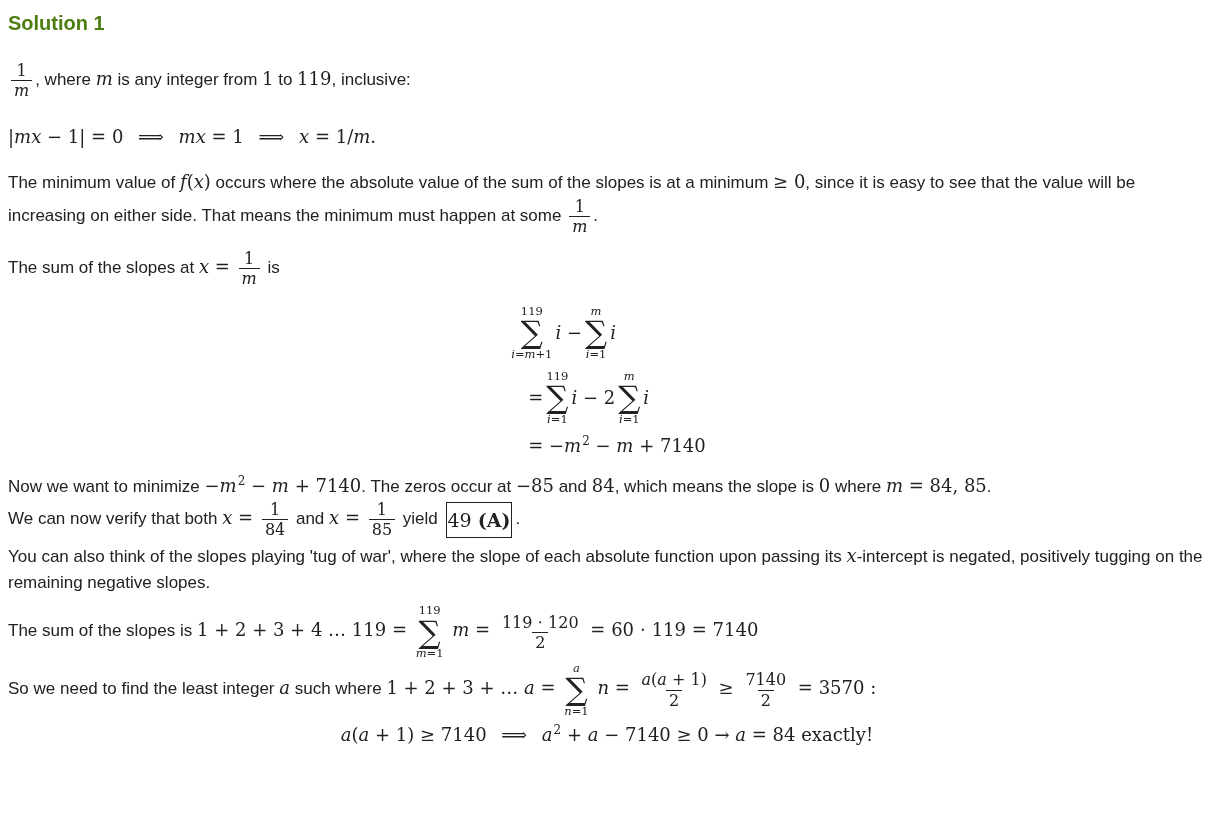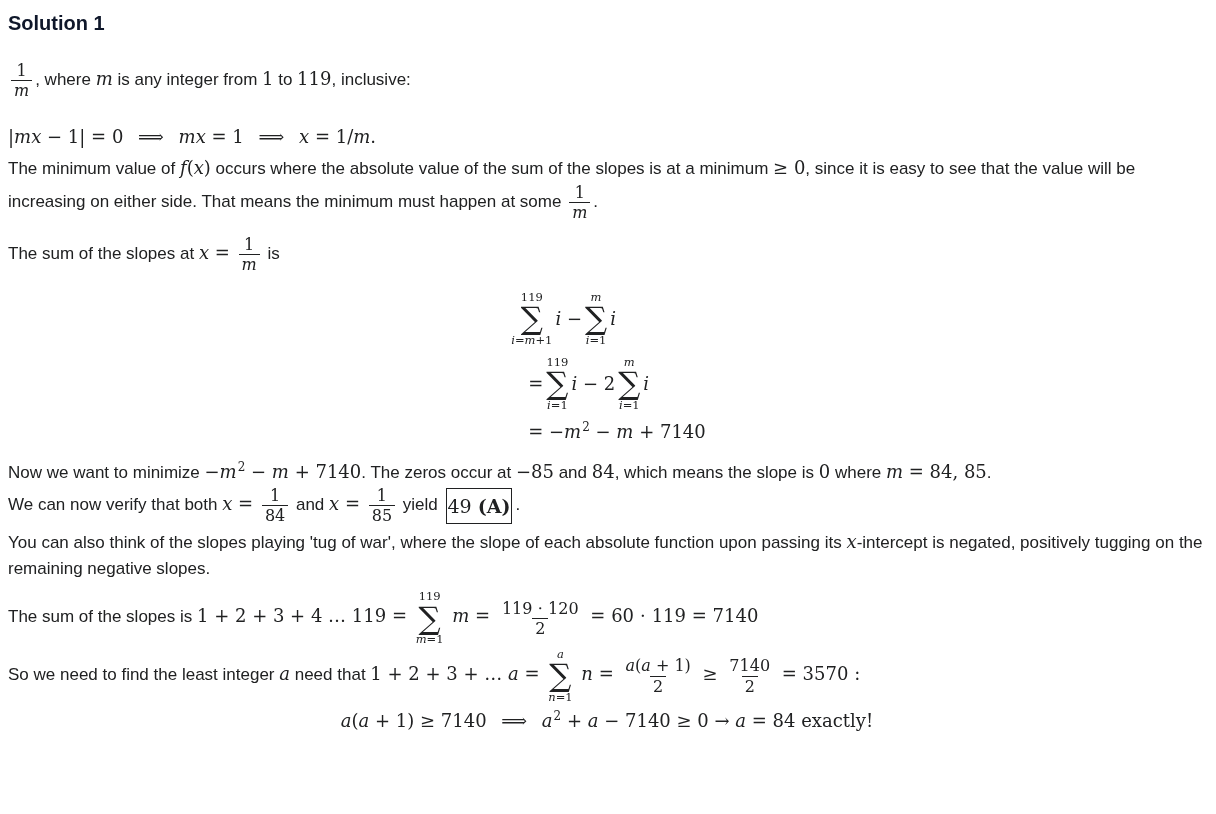--- a/index.html
+++ b/index.html
@@ -5,27 +5,27 @@
   * { box-sizing: border-box; }
   html,body { margin:0; padding:0; background:#ffffff; }
   body {
     width:1216px; height:814px; overflow:hidden;
     font-family:"Liberation Sans", sans-serif;
     font-size:17px; color:#202122;
     padding:8px 10px 8px 8px;
   }
   h1.sol-heading {
     font-family:"Liberation Sans", sans-serif;
-    font-size:20px; font-weight:bold; color:#0f172a;
+    font-size:20px; font-weight:bold; color:#4d7c0f;
     margin:3px 0 0 0; line-height:1.2;
   }
   p.para { margin:0; line-height:1.5; }
   #p1  { margin-top:25px; }
   #p1m { margin-top:22px; }
-  #p2  { margin-top:3px; line-height:1.55; }
+  #p2  { margin-top:17px; line-height:1.55; }
   #p3  { margin-top:10px; }
   #display1 { width:fit-content; margin:16px auto 0; }
   #p4  { margin-top:16px; }
   #p5  { margin-top:0; }
   #p6  { margin-top:1px; line-height:1.55; }
   #p7  { margin-top:8px; }
   #p8  { margin-top:2px; }
   #display2 { width:fit-content; margin:6px auto 0; }
 
   
@@ -130,21 +130,21 @@
 
 <p class="para nowrap" id="p7"><span>The sum of the slopes is </span><span class="math"><span class="tk-up">1 + 2 + 3 + 4 … 119 = </span></span><span class="sum math">
       <span class="lim"><span class="tk-up">119</span></span>
       <span class="sigma">∑</span>
       <span class="lim"><span class="tk-it">m</span><span class="tk-up">=1</span></span>
     </span><span class="math"><span class="tk-it"> m</span><span class="tk-up"> = </span></span><span class="frac math">
       <span class="fnum"><span class="tk-up">119 ⋅ 120</span></span>
       <span class="fden"><span class="tk-up">2</span></span>
     </span><span class="math"><span class="tk-up"> = 60 ⋅ 119 = 7140</span></span></p>
 
-<p class="para nowrap" id="p8"><span>So we need to find the least integer </span><span class="math"><span class="tk-it">a</span></span><span> need that </span><span class="math"><span class="tk-up">1 + 2 + 3 + … </span><span class="tk-it">a</span><span class="tk-up"> = </span></span><span class="sum math">
+<p class="para nowrap" id="p8"><span>So we need to find the least integer </span><span class="math"><span class="tk-it">a</span></span><span> such where </span><span class="math"><span class="tk-up">1 + 2 + 3 + … </span><span class="tk-it">a</span><span class="tk-up"> = </span></span><span class="sum math">
       <span class="lim"><span class="tk-it">a</span></span>
       <span class="sigma">∑</span>
       <span class="lim"><span class="tk-it">n</span><span class="tk-up">=1</span></span>
     </span><span class="math"><span class="tk-it"> n</span><span class="tk-up"> = </span></span><span class="frac math">
       <span class="fnum"><span class="tk-it">a</span><span class="tk-up">(</span><span class="tk-it">a</span><span class="tk-up"> + 1)</span></span>
       <span class="fden"><span class="tk-up">2</span></span>
     </span><span class="math"><span class="tk-up"> ≥ </span></span><span class="frac math">
       <span class="fnum"><span class="tk-up">7140</span></span>
       <span class="fden"><span class="tk-up">2</span></span>
     </span><span class="math"><span class="tk-up"> = 3570 :</span></span></p>

